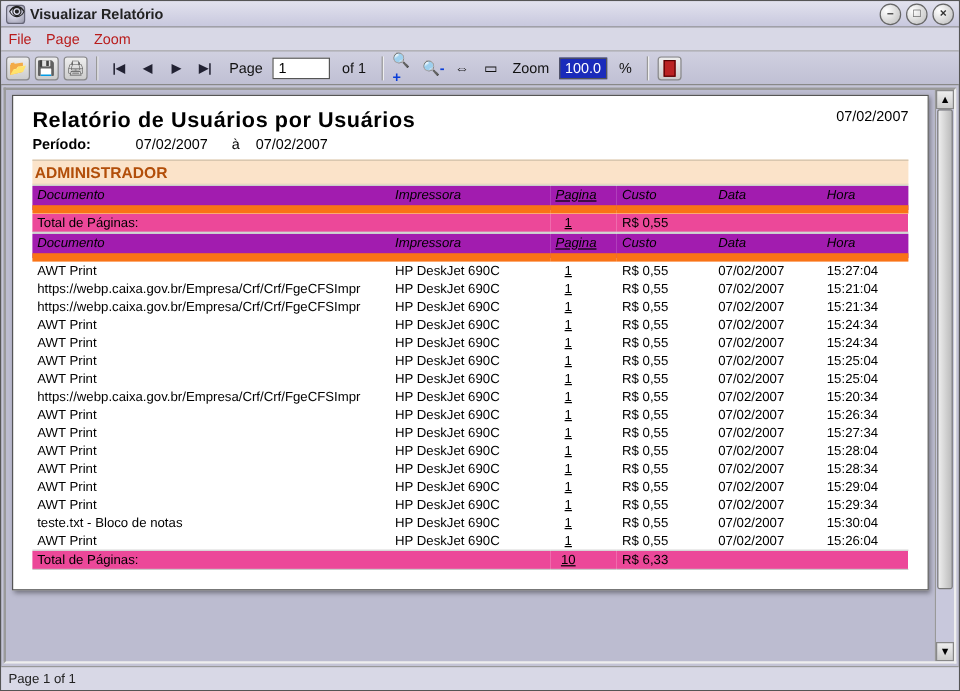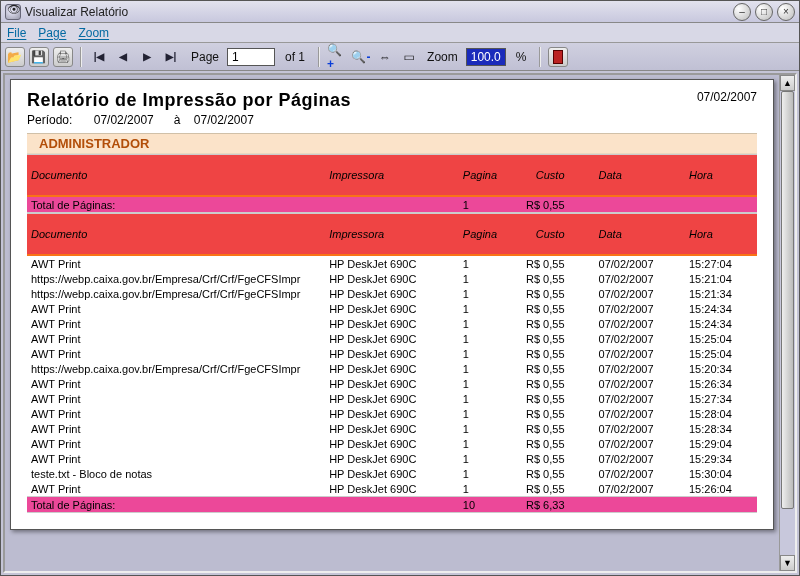--- a/index.html
+++ b/index.html
@@ -18,21 +18,21 @@
     border: 1px solid #555;
     display: flex; flex-direction: column;
   }
   .titlebar {
     height: 22px;
     background: linear-gradient(#e2e2ee, #c8c8de);
     border-bottom: 1px solid #888;
     display: flex; align-items: center;
     padding: 0 4px;
     gap: 4px;
-    font-weight: normal;
+    font-weight: bold;
     color: #222;
   }
   .titlebar .spacer { flex: 1; }
   .tbtn {
     width: 18px; height: 18px;
     border: 1px solid #666;
     border-radius: 9px;
     background: radial-gradient(circle at 30% 30%, #fff, #bbb);
     display: inline-flex; align-items: center; justify-content: center;
     font-size: 10px; color: #333;
@@ -40,21 +40,21 @@
   }
   .menubar {
     height: 20px;
     background: #d8d8e6;
     border-bottom: 1px solid #999;
     display: flex; align-items: center;
     padding: 0 6px;
     gap: 12px;
     font-size: 12px;
   }
-  .menubar span { text-decoration: underline; text-decoration-thickness: 1px; text-underline-offset: 2px; cursor: pointer; color: #0369a1; }
+  .menubar span { text-decoration-thickness: 1px; text-underline-offset: 2px; cursor: pointer; color: #b91c1c; }
   .toolbar {
     height: 28px;
     background: linear-gradient(#d0d0e0, #c0c0d4);
     border-bottom: 1px solid #888;
     display: flex; align-items: center;
     padding: 0 4px;
     gap: 4px;
     font-size: 12px;
     color: #111;
   }
@@ -108,54 +108,54 @@
     color: #000;
   }
   .report-header {
     display: flex; justify-content: space-between; align-items: flex-start;
   }
   .report-title {
     font-size: 18px; font-weight: bold; letter-spacing: .5px;
   }
   .report-date { font-size: 12px; }
   .period { margin-top: 2px; font-size: 12px; }
-  .period b { font-weight: normal; margin-right: 18px; }
+  .period b { font-weight: bold; margin-right: 34px; }
   .section-header {
     background: #fbe3c9;
     color: #b24e09;
     font-weight: bold;
     font-size: 13px;
-    padding: 2px 12px;
+    padding: 2px 2px;
     margin-top: 6px;
     border-top: 1px solid #d0c0a8;
     border-bottom: 1px solid #e8d8c0;
   }
   table.report {
     width: 100%;
     border-collapse: collapse;
     table-layout: fixed;
     font-size: 11px;
   }
   table.report th {
-    background: #ef4444;
+    background: #a21caf;
     font-style: italic;
     font-weight: normal;
     text-align: left;
-    padding: 14px 4px;
+    padding: 2px 4px;
     border-top: 1px solid #ccc;
-    border-bottom: 2px solid #f97316;
+    border-bottom: 7px solid #f97316;
   }
   table.report td {
     padding: 1.5px 4px;
     white-space: nowrap;
     overflow: hidden;
     text-overflow: clip;
   }
-  table.report td.num, table.report th.num { text-align: left; padding-right: 30px; }
-  table.report td.cost, table.report th.cost { text-align: right; padding-right: 30px; }
+  table.report td.num, table.report th.num { text-align: center; padding-right: 30px; text-decoration: underline; }
+  table.report td.cost, table.report th.cost { text-align: left; padding-right: 30px; }
   col.doc { width: 290px; }
   col.imp { width: 130px; }
   col.pag { width: 54px; }
   col.cst { width: 78px; }
   col.dat { width: 88px; }
   col.hor { width: 70px; }
   tr.total td {
     background: #ec4899;
     border-top: 1px solid #ccc;
     border-bottom: 1px solid #ccc;
@@ -254,21 +254,21 @@
     <span class="tbicon">
         <span class="toggle-ico"></span>
       </span>
   </div>
 
   <div class="content-frame">
     <div class="page-container">
       <div class="page">
         <div class="report-header">
           <div>
-            <div class="report-title">Relatório de Impressão por Páginas</div>
+            <div class="report-title">Relatório de Usuários por Usuários</div>
             <div class="period">
               <b>Período:</b>
               <span>07/02/2007</span>
               &nbsp;&nbsp;&nbsp;&nbsp;
               <span>à</span>
               &nbsp;&nbsp;
               <span>07/02/2007</span>
             </div>
           </div>
           <div class="report-date">07/02/2007</div>
@@ -470,14 +470,17 @@
     </div>
     <div class="vscroll">
       <div class="arr">▲</div>
       <div class="track">
         <div class="thumb"></div>
       </div>
       <div class="arr">▼</div>
     </div>
   </div>
 
+  <div class="statusbar">
+    <span>Page 1 of 1</span>
+  </div>
 
 </div>
 
 </body></html>

